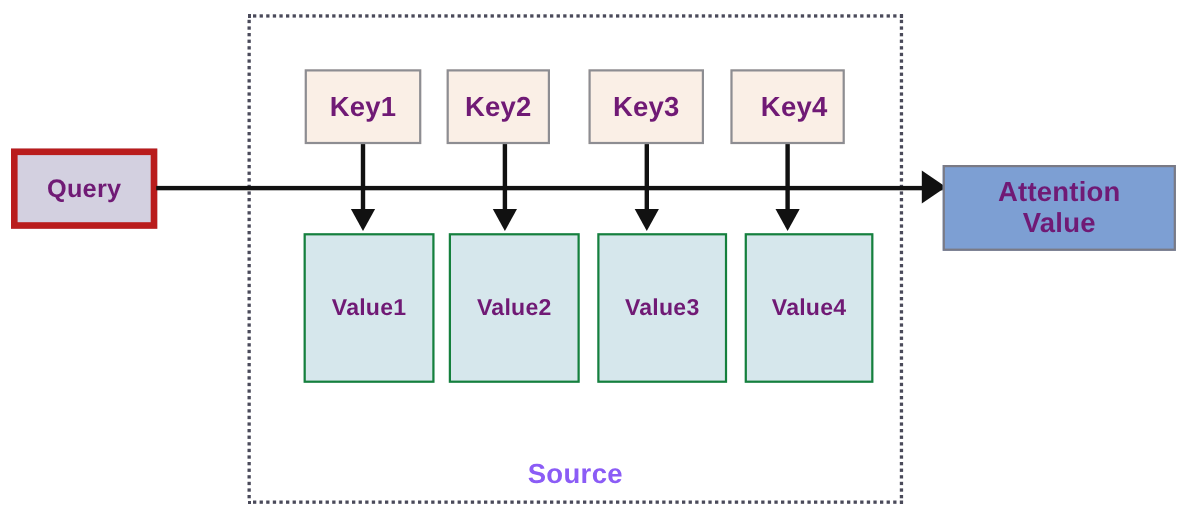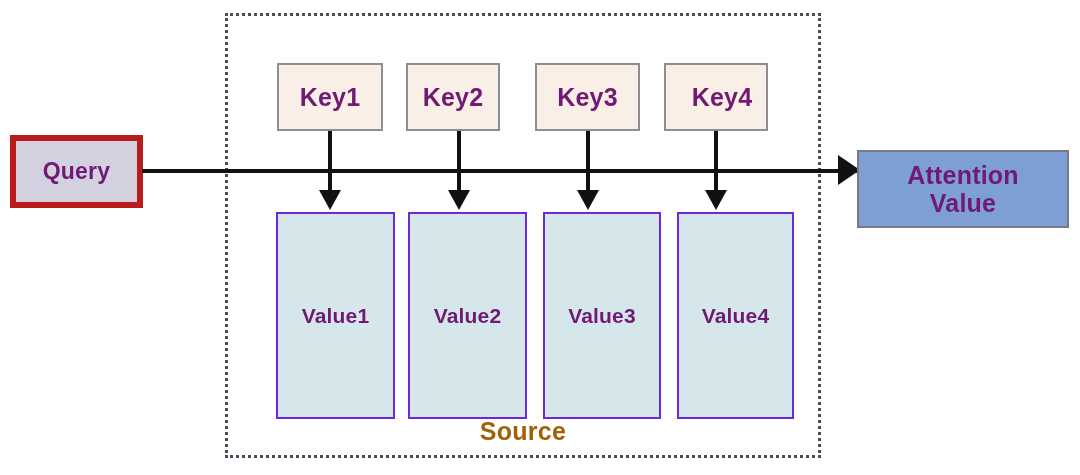--- a/index.html
+++ b/index.html
@@ -54,39 +54,39 @@
     box-sizing: border-box;
   }
   .source-label {
     position: absolute;
     left: 225px;
     top: 417px;
     width: 596px;
     text-align: center;
     font-size: 25px;
     font-weight: bold;
-    color: #a16207;
+    color: #8b5cf6;
     letter-spacing: .3px;
   }
 
   
   .key-box {
     top: 63px;
     height: 68px;
     background: #faefe6;
     border: 2px solid #8d8d92;
     font-size: 25px;
   }
 
   
   .value-box {
     top: 212px;
-    height: 207px;
+    height: 136px;
     background: #d6e7ec;
-    border: 2px solid #6d28d9;
+    border: 2px solid #15803d;
     font-size: 21px;
   }
 
   
   .h-line {
     position: absolute;
     left: 142px;
     top: 169px;
     width: 715px;
     height: 4px;

